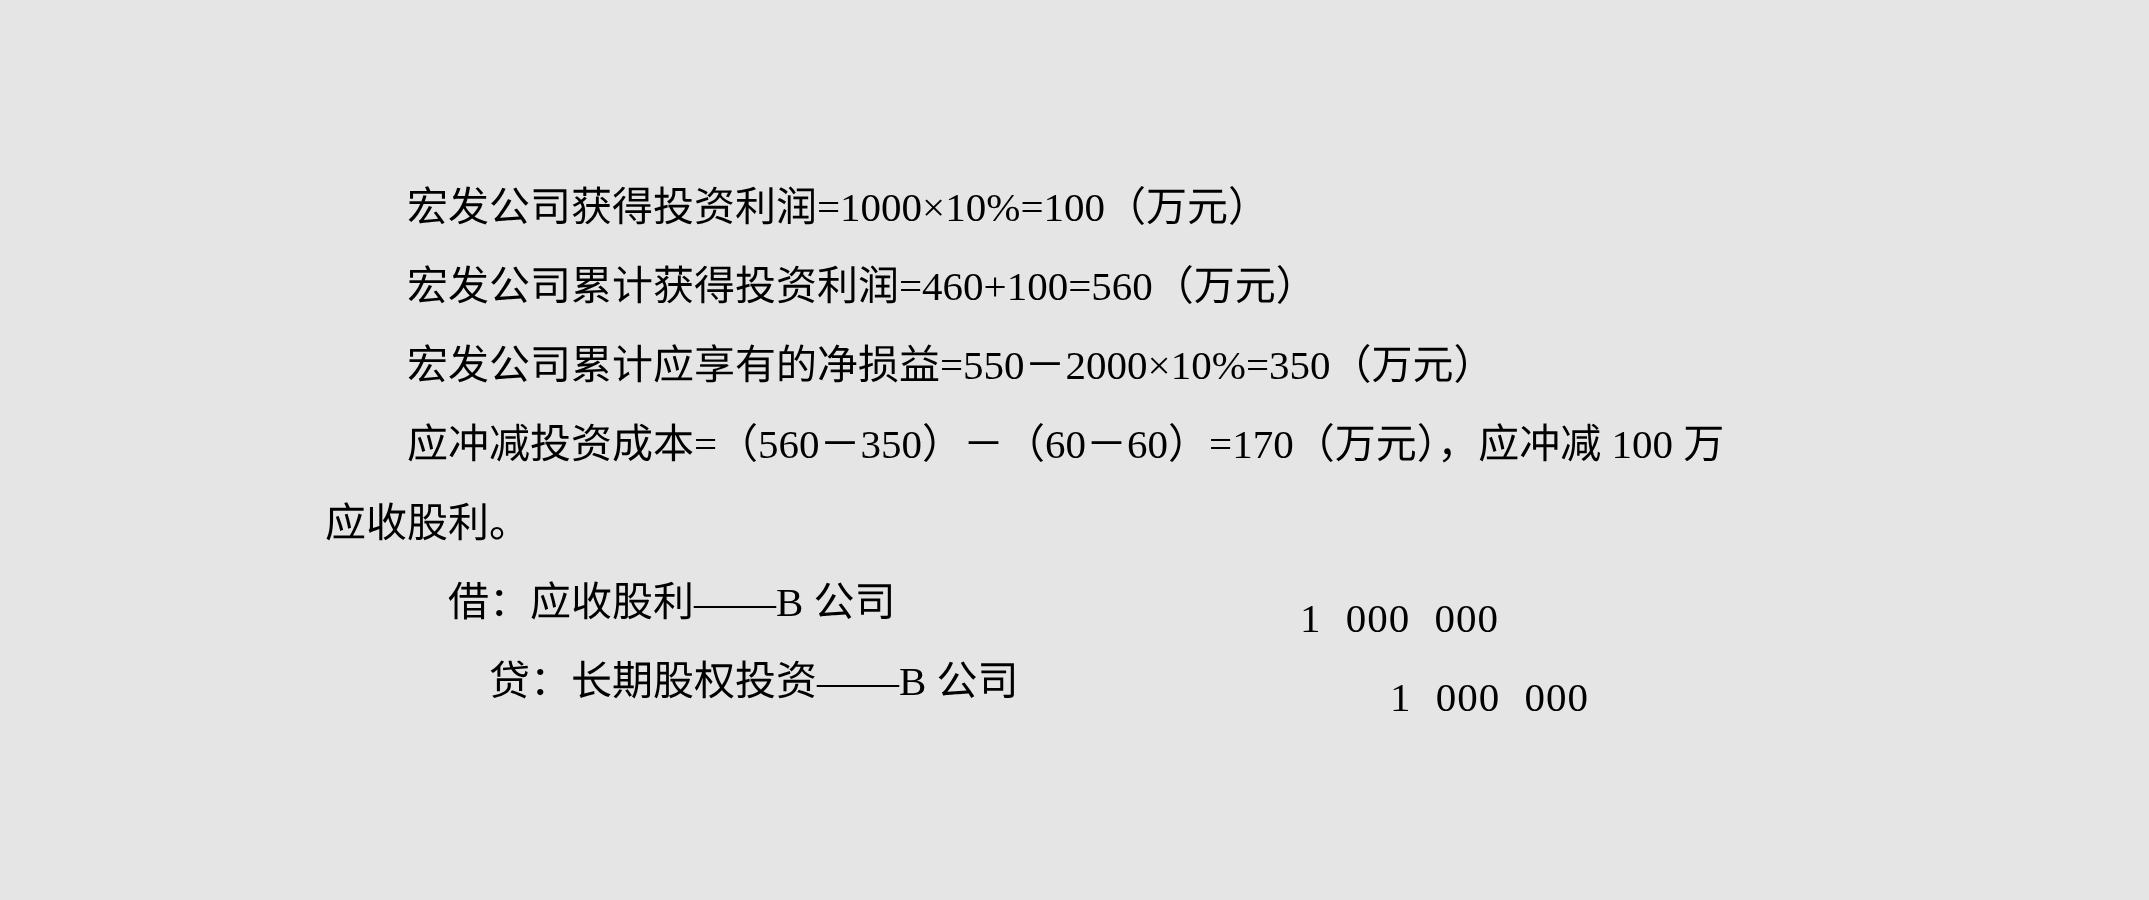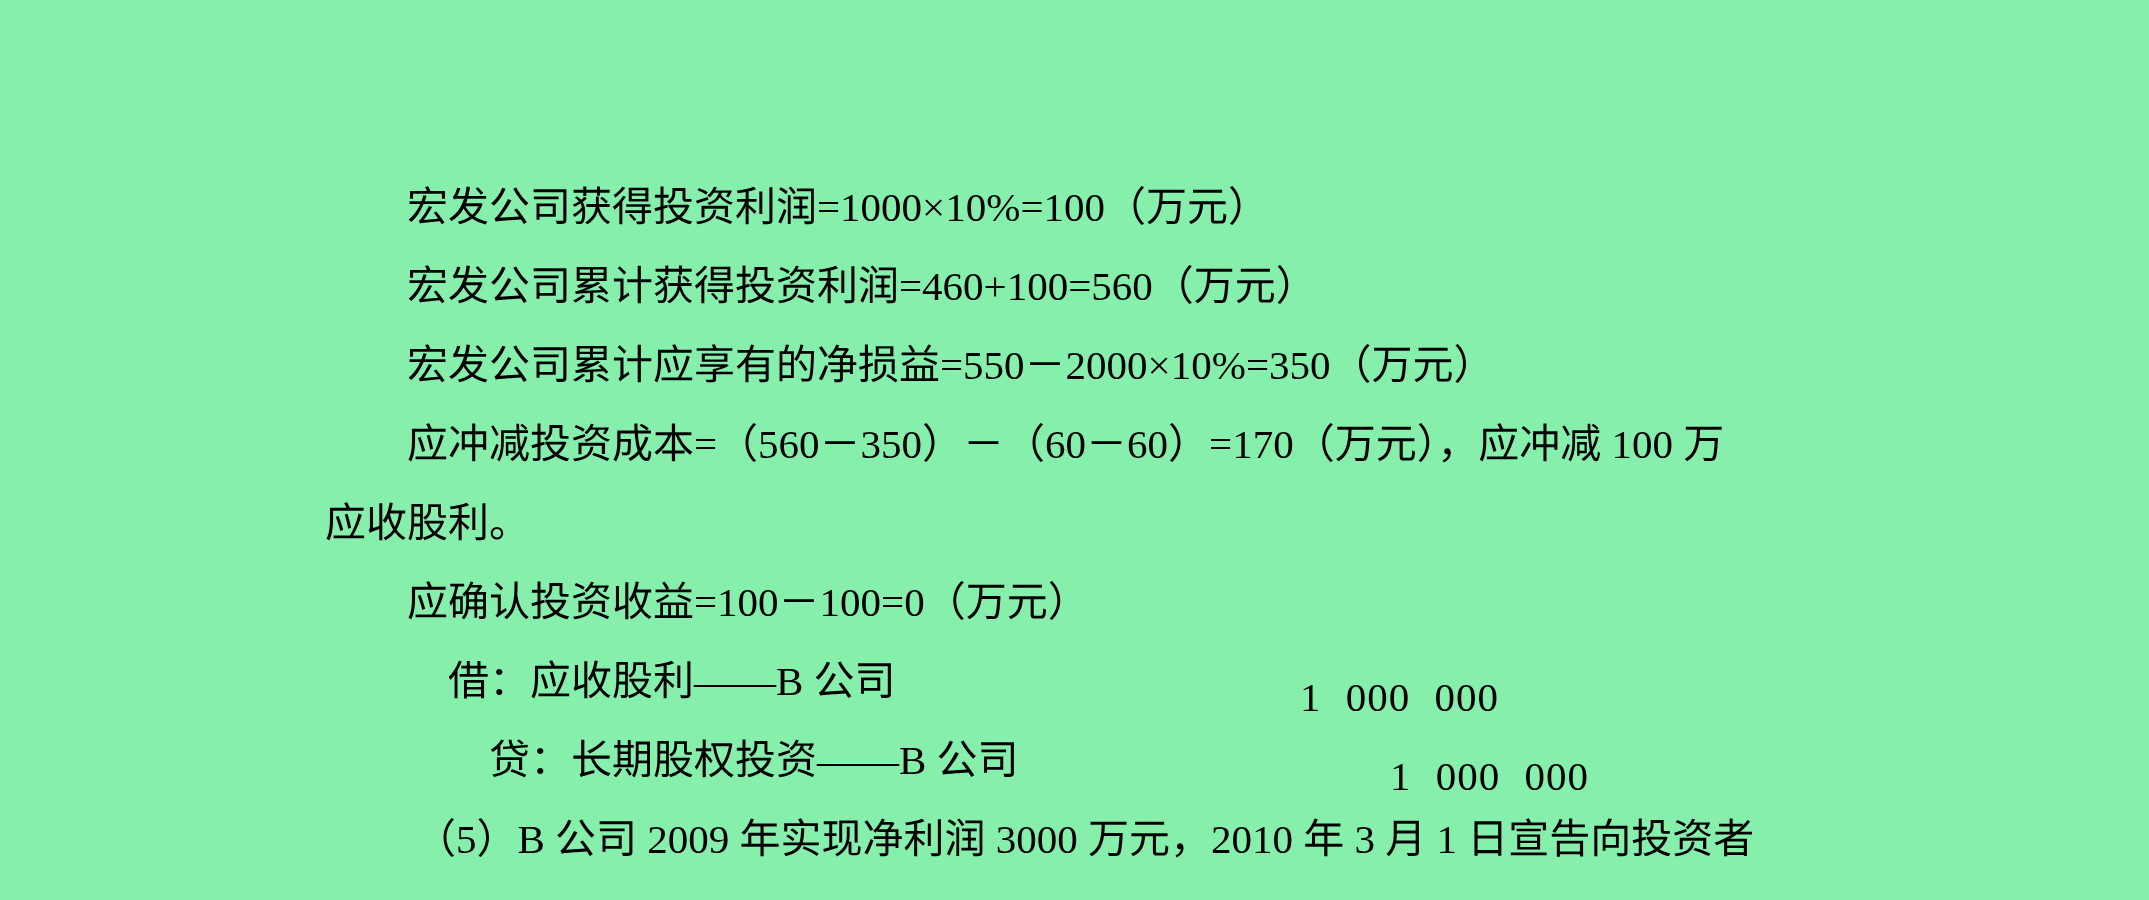--- a/index.html
+++ b/index.html
@@ -4,21 +4,21 @@
 <style>
   html, body {
     margin: 0;
     padding: 0;
     background: #ffffff;
   }
   .page {
     position: relative;
     width: 2149px;
     height: 900px;
-    background: #86efac;
+    background: #e5e5e5;
     color: #000000;
     font-family: "Liberation Serif", "DejaVu Serif", serif;
     font-size: 41px;
     line-height: 79px;
     overflow: hidden;
   }
   .content {
     position: absolute;
     left: 325px;
     top: 168px;
@@ -53,28 +53,26 @@
     <div class="line indent-2">宏发公司获得投资利润=1000×10%=100（万元）</div>
 
     <div class="line indent-2">宏发公司累计获得投资利润=460+100=560（万元）</div>
 
     <div class="line indent-2">宏发公司累计应享有的净损益=550－2000×10%=350（万元）</div>
 
     <div class="line indent-2">应冲减投资成本=（560－350）－（60－60）=170（万元），应冲减 100 万</div>
 
     <div class="line">应收股利。</div>
 
-    <div class="line indent-2">应确认投资收益=100－100=0（万元）</div>
 
     <div class="line entry">
       <span class="entry-label indent-3">借：应收股利——B 公司</span>
       <span class="entry-amount amount-debit">1 000 000</span>
     </div>
 
     <div class="line entry">
       <span class="entry-label indent-4">贷：长期股权投资——B 公司</span>
       <span class="entry-amount amount-credit">1 000 000</span>
     </div>
 
-    <div class="line indent-25">（5）B 公司 2009 年实现净利润 3000 万元，2010 年 3 月 1 日宣告向投资者</div>
 
   </div>
 </div>
 
 </body></html>

